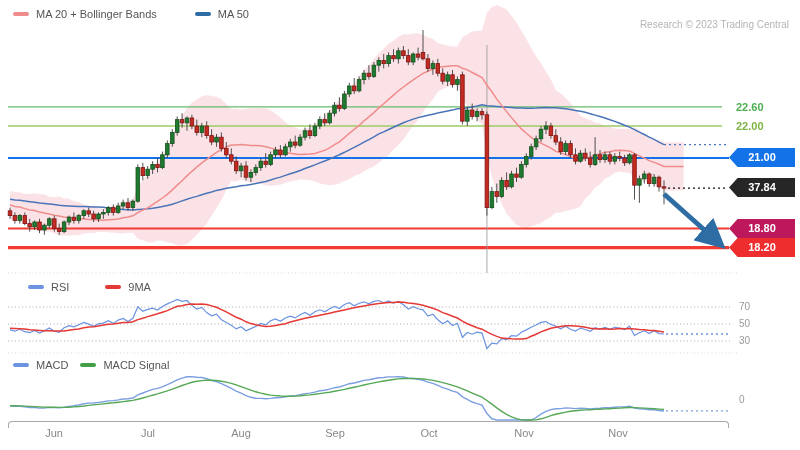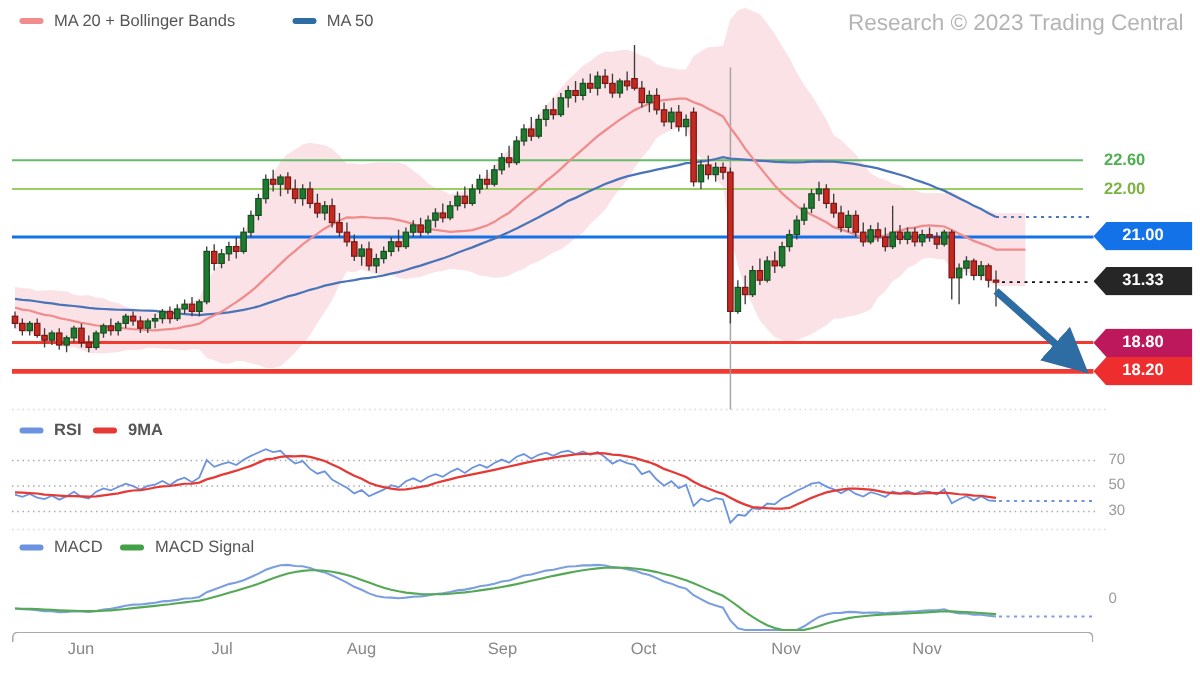--- a/index.html
+++ b/index.html
@@ -2,21 +2,21 @@
 <html><head>
 <meta charset="utf-8">
 <style>
   html,body{margin:0;padding:0;background:#fff;}
   body{width:800px;height:450px;position:relative;overflow:hidden;
        font-family:"Liberation Sans",sans-serif;-webkit-font-smoothing:antialiased;}
   #chart-svg{position:absolute;left:0;top:0;}
   .legend-row{position:absolute;display:flex;align-items:center;gap:38px;font-size:11px;color:#555;}
   .legend-item{display:flex;align-items:center;gap:7px;}
   .swatch{width:16px;height:4px;border-radius:2px;display:inline-block;}
-  #research{position:absolute;top:7px;right:11px;font-size:15px;color:#b4b4b4;text-align:right;}
+  #research{position:absolute;top:19px;right:11px;font-size:10px;color:#b4b4b4;text-align:right;}
   .price-label-green{position:absolute;left:736px;font-size:11px;font-weight:bold;height:12px;line-height:12px;}
   .badge{position:absolute;left:729px;width:66px;height:19px;line-height:19px;text-align:center;
          color:#fff;font-size:11px;font-weight:bold;
          clip-path:polygon(0 50%,13% 0,100% 0,100% 100%,13% 100%);}
   .axis-label{position:absolute;left:739px;font-size:10px;color:#999;height:11px;line-height:11px;}
   .month{position:absolute;top:427px;transform:translateX(-50%);font-size:11px;color:#888;}
   #axis-bracket{position:absolute;left:8px;top:421px;width:721px;height:7px;
                 border:1.5px solid #a9a9a9;border-bottom:none;border-radius:4px 4px 0 0;box-sizing:border-box;}
 </style>
 </head>
@@ -196,25 +196,25 @@
   <span class="legend-item">
     <span class="swatch" style="background:#2e6da4;"></span>
     <span>MA 50</span>
   </span>
 </div>
 <div id="research">Research © 2023 Trading Central</div>
 
 <div class="price-label-green" style="top:101px;color:#4caf50;">22.60</div>
 <div class="price-label-green" style="top:120px;color:#7cb342;">22.00</div>
 <div class="badge" style="top:148px;background:#1372e8;">21.00</div>
-<div class="badge" style="top:178px;background:#262626;">31.33</div>
+<div class="badge" style="top:178px;background:#262626;">37.84</div>
 <div class="badge" style="top:219px;background:#be185d;">18.80</div>
 <div class="badge" style="top:238px;background:#ee2e2e;">18.20</div>
 
-<div class="legend-row" style="top:281px;left:13px;gap:8px;font-weight:bold;">
+<div class="legend-row" style="top:281px;left:28px;gap:36px;">
   <span class="legend-item">
     <span class="swatch" style="background:#6b93e0;"></span>
     <span>RSI</span>
   </span>
   <span class="legend-item">
     <span class="swatch" style="background:#e53935;"></span>
     <span>9MA</span>
   </span>
 </div>
 <div class="axis-label" style="top:301px;">70</div>

